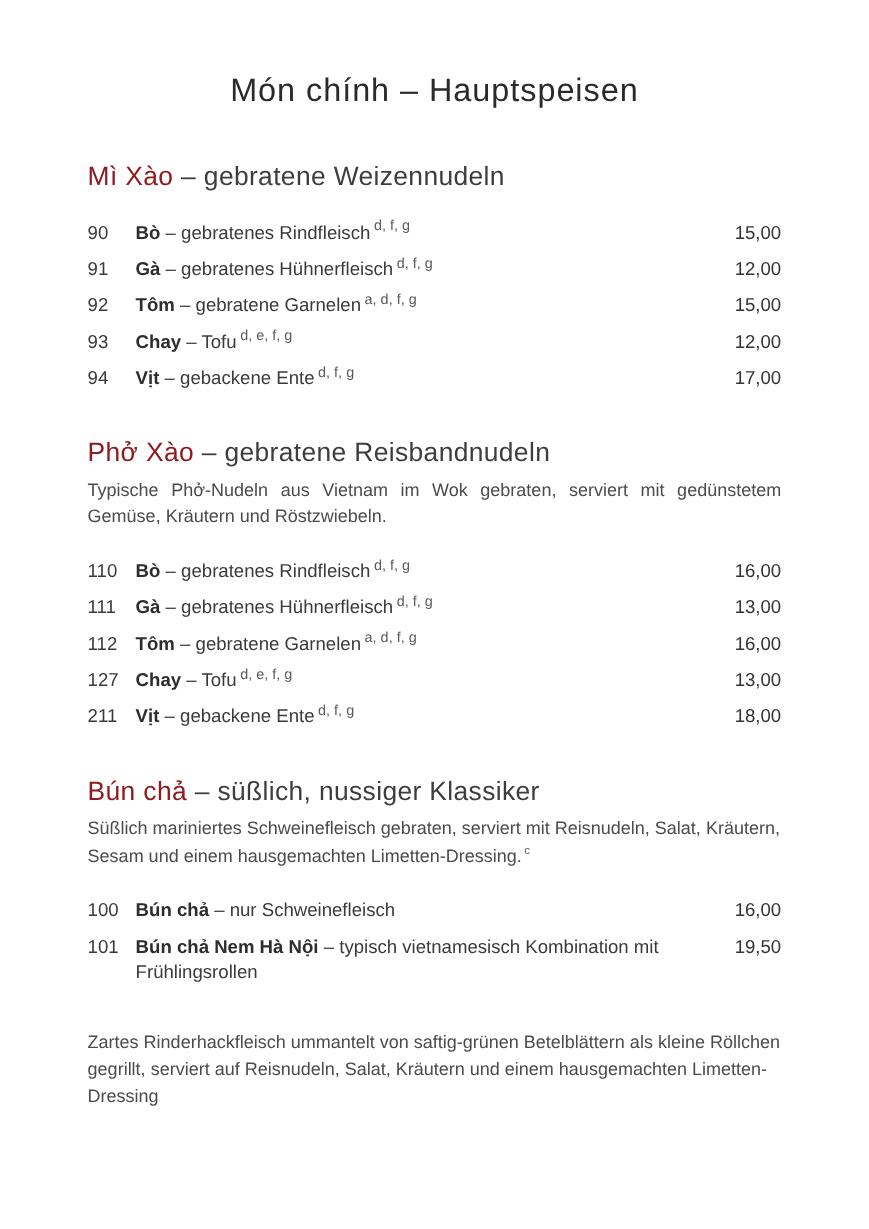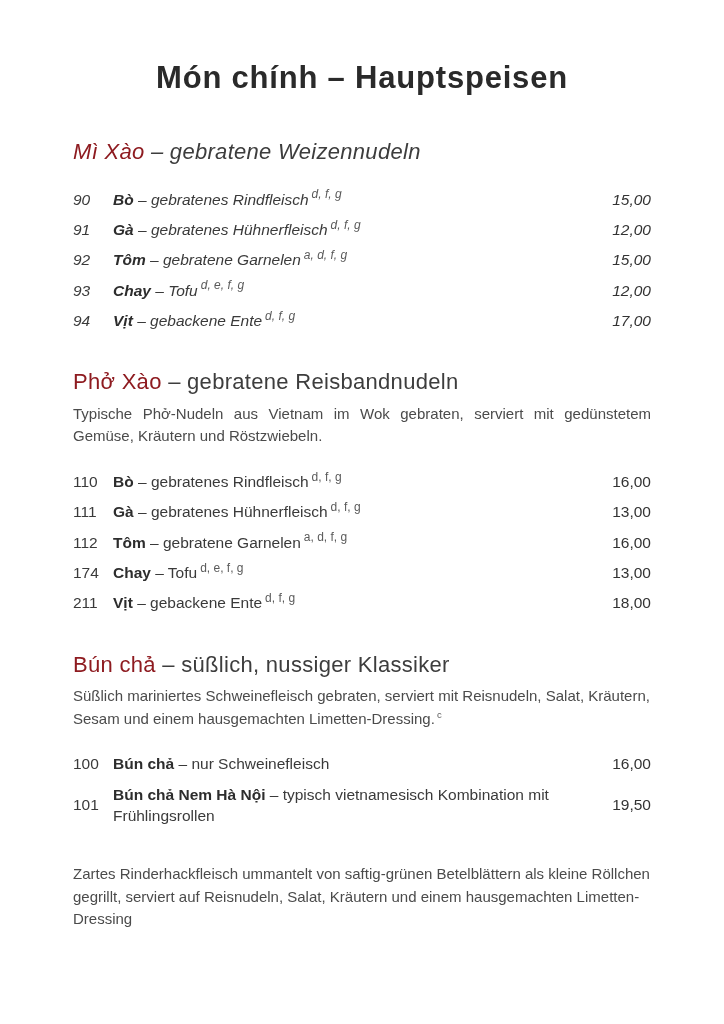--- a/index.html
+++ b/index.html
@@ -14,31 +14,30 @@
     height: 1024px;
     margin: 0 auto;
     background: #ffffff;
     box-sizing: border-box;
     padding: 60px 73px 20px 73px;
     overflow: hidden;
   }
   .page-title {
     margin: 0 0 42px 0;
     text-align: center;
-    font-size: 31px;
-    font-weight: 700;
+    font-size: 27px;
+    font-weight: 400;
     letter-spacing: 0.8px;
     color: #2a2a2a;
   }
   .menu-section {
     margin-top: 37px;
   }
   .menu-section:first-of-type {
     margin-top: 0;
-    font-style: italic;
   }
   .section-heading {
     margin: 0;
     font-size: 22px;
     font-weight: 400;
     letter-spacing: 0.3px;
     color: #3d3d3d;
     line-height: 1.25;
   }
   .section-heading .vi {
@@ -56,21 +55,21 @@
   .desc-sup {
     font-size: 9.5px;
     color: #5a5a5a;
     margin-left: 2px;
   }
   .items {
     margin-top: 23px;
   }
   .menu-item {
     display: flex;
-    align-items: center;
+    align-items: flex-start;
     font-size: 15.5px;
     line-height: 1.38;
     color: #3a3a3a;
     margin-bottom: 9px;
   }
   .menu-item .num {
     flex: 0 0 40px;
     width: 40px;
   }
   .menu-item .dish {
@@ -151,21 +150,21 @@
     <span class="price">13,00</span>
   </div>
 
   <div class="menu-item">
     <span class="num">112</span>
     <span class="dish"><span class="dish-name">Tôm</span> <span class="dish-rest">– gebratene Garnelen</span><sup class="dish-sup">a, d, f, g</sup></span>
     <span class="price">16,00</span>
   </div>
 
   <div class="menu-item">
-    <span class="num">174</span>
+    <span class="num">127</span>
     <span class="dish"><span class="dish-name">Chay</span> <span class="dish-rest">– Tofu</span><sup class="dish-sup">d, e, f, g</sup></span>
     <span class="price">13,00</span>
   </div>
 
   <div class="menu-item">
     <span class="num">211</span>
     <span class="dish"><span class="dish-name">Vịt</span> <span class="dish-rest">– gebackene Ente</span><sup class="dish-sup">d, f, g</sup></span>
     <span class="price">18,00</span>
   </div>
 </div>

